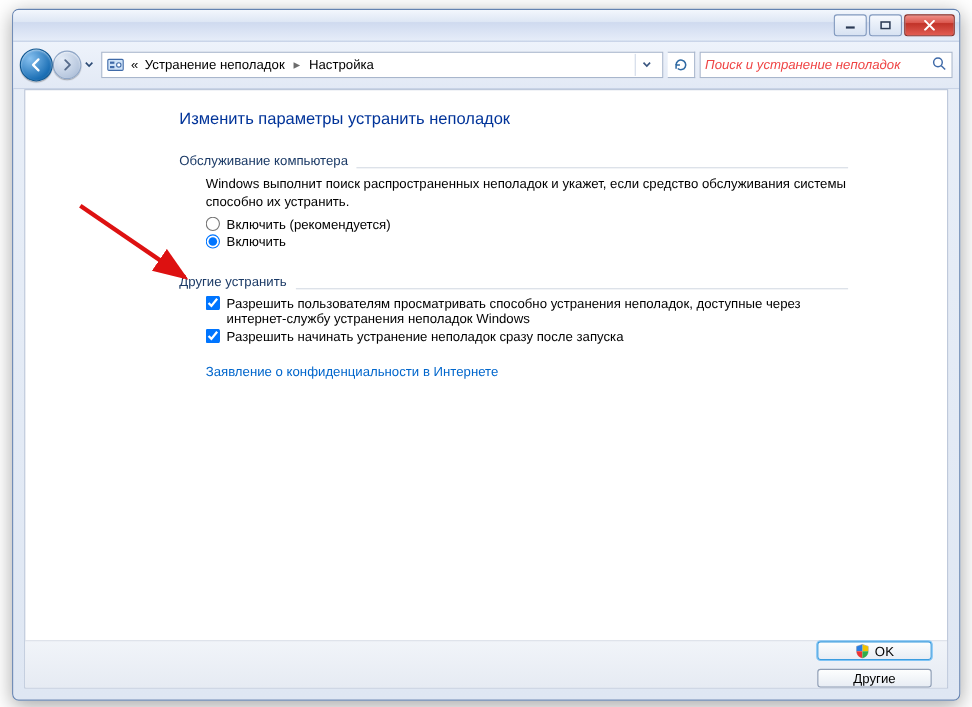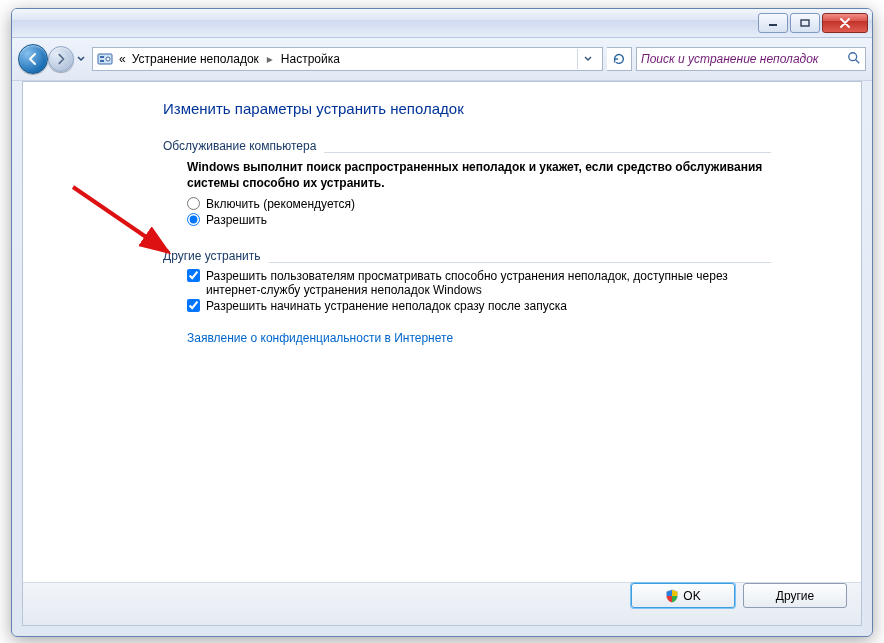--- a/index.html
+++ b/index.html
@@ -134,21 +134,21 @@
   }
   .search {
     width: 220px;
     height: 22px;
     border:1px solid #a8b6cc;
     background:#fff;
     display:flex;
     align-items:center;
     padding:0 4px;
     gap:4px;
-    color:#701a75;
+    color:#ef4444;
     font-style:italic;
     cursor:text;
   }
   .search .mag { color:#3f6aa8; font-style:normal; margin-left:auto;}
   
   .panel {
     position:absolute;
     top: 72px;
     bottom: 10px;
     left: 10px;
@@ -181,21 +181,20 @@
   }
   .group-head .line {
     flex:1;
     height:1px;
     background:#d5dbe4;
   }
   .desc {
     color:#000;
     margin: 4px 0 6px 24px;
     line-height: 1.35;
-    font-weight: bold;
   }
   .opt {
     display:flex;
     align-items:flex-start;
     gap:6px;
     margin: 2px 0 2px 24px;
     cursor:pointer;
   }
   .opt input { margin:0; }
   .link {
@@ -212,24 +211,25 @@
     width: 120px;
     height: 80px;
     pointer-events:none;
   }
   
   .bbar {
     height: 42px;
     border-top:1px solid #d7dde7;
     background: linear-gradient(to bottom,#f1f4f9,#e6ebf3);
     display:flex;
-    align-items:flex-start;
+    align-items:flex-end;
     justify-content:flex-end;
     padding: 0 14px;
     gap:8px;
+    flex-direction:column;
   }
   .btn {
     min-width: 78px;
     height: 23px;
     padding: 0 12px;
     border:1px solid #8d9cb3;
     border-radius:3px;
     background:linear-gradient(to bottom,#fdfefe,#e8edf4);
     font-size:12px;
     display:flex;
@@ -345,21 +345,21 @@
           <span>Обслуживание компьютера</span>
           <span class="line"></span>
         </div>
         <div class="desc">Windows выполнит поиск распространенных неполадок и укажет, если средство обслуживания системы способно их устранить.</div>
         <label class="opt">
           <input type="radio" name="maint" style="">
           <span>Включить (рекомендуется)</span>
         </label>
         <label class="opt">
           <input type="radio" name="maint" checked="" style="">
-          <span>Разрешить</span>
+          <span>Включить</span>
         </label>
       </div>
 
       <div class="group">
         <div class="group-head">
           <span>Другие устранить</span>
           <span class="line"></span>
         </div>
         <label class="opt">
           <input type="checkbox" checked="" style="">

